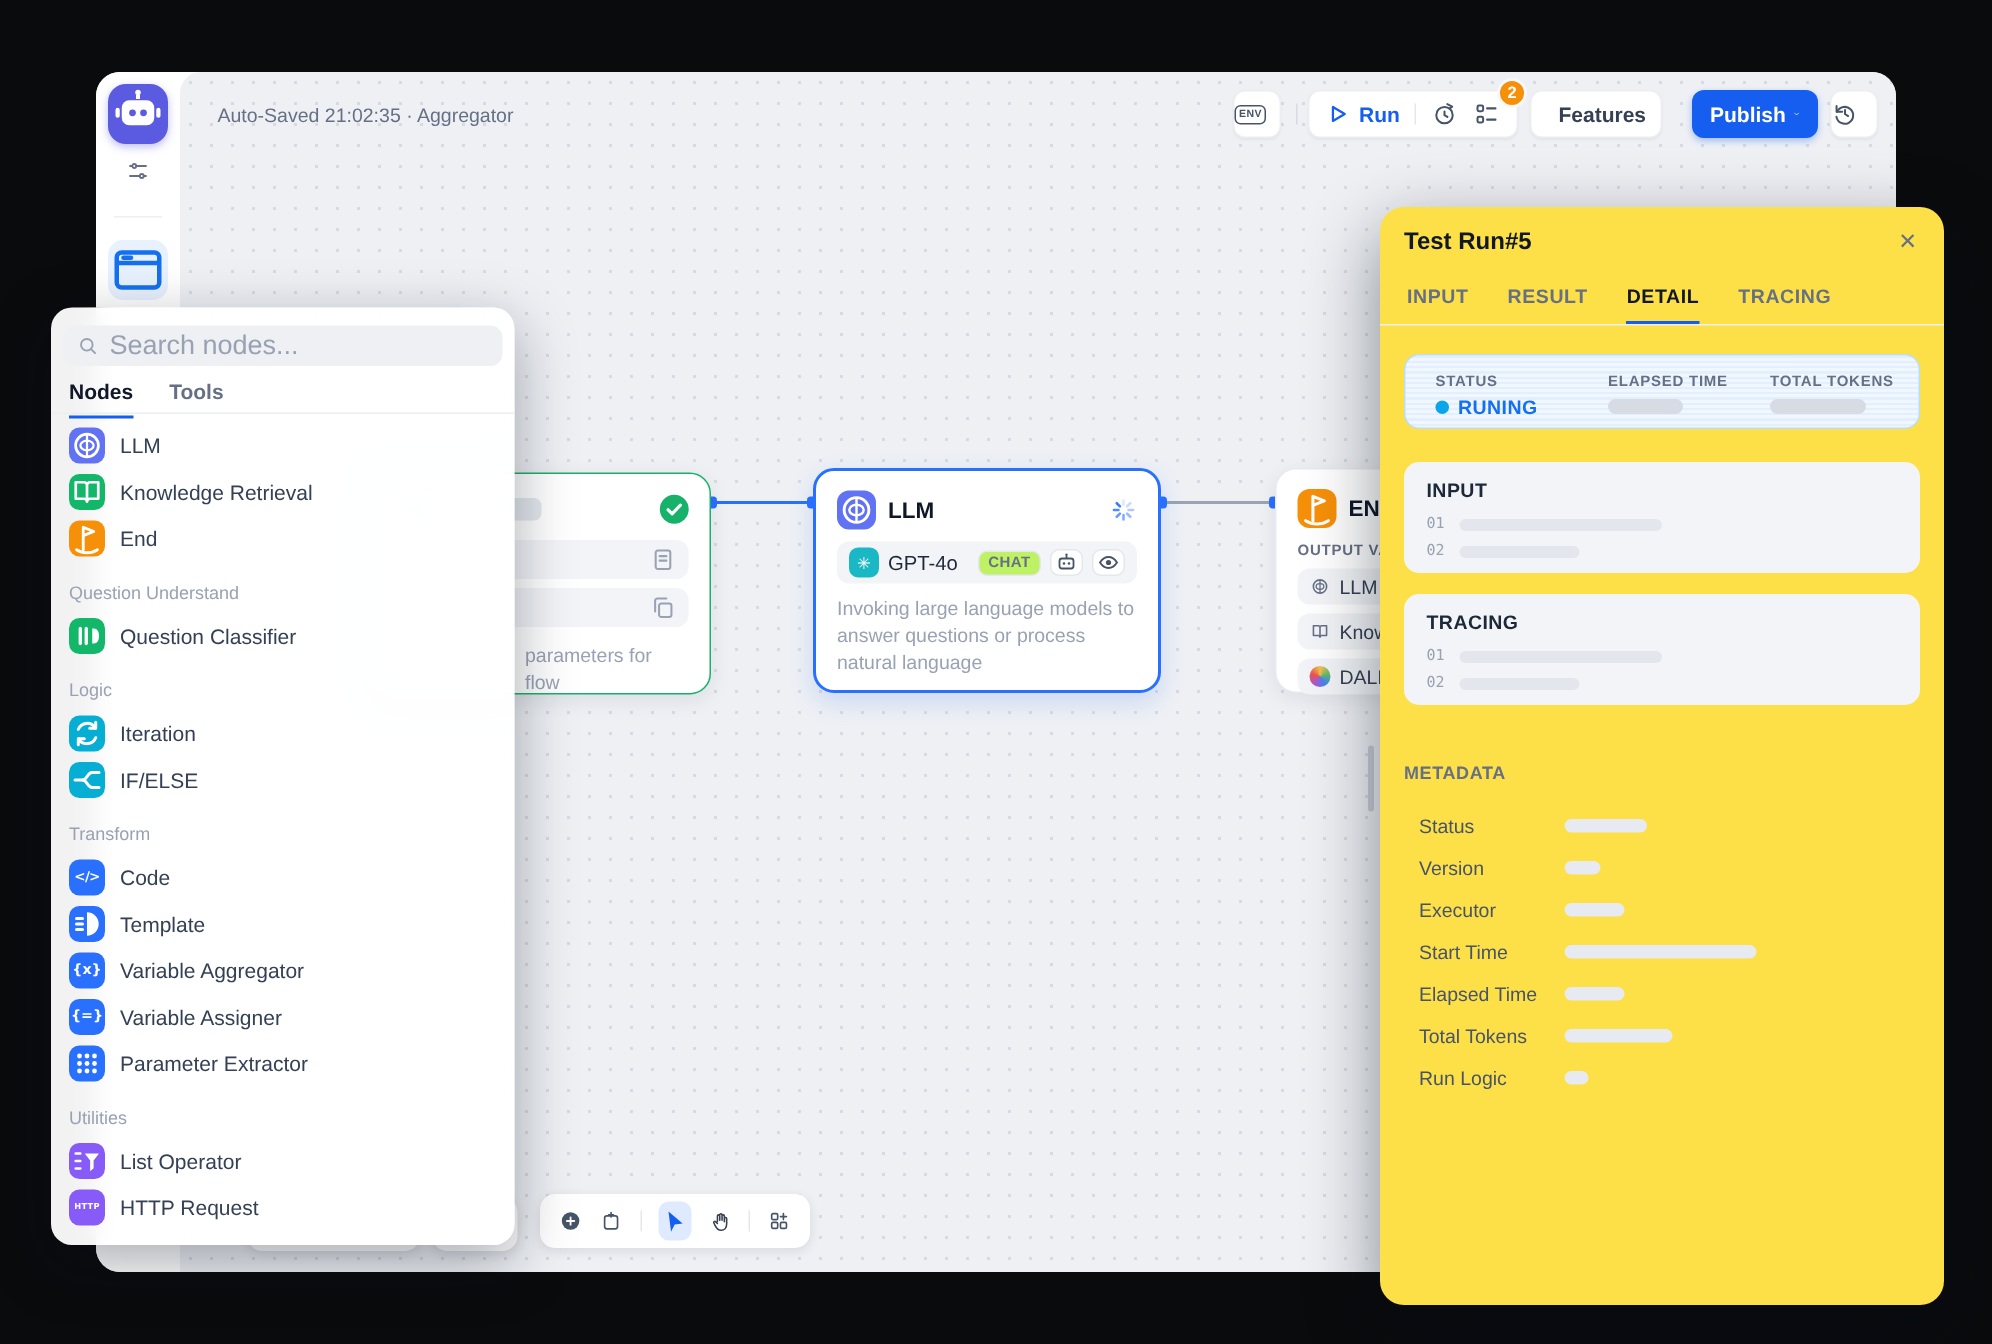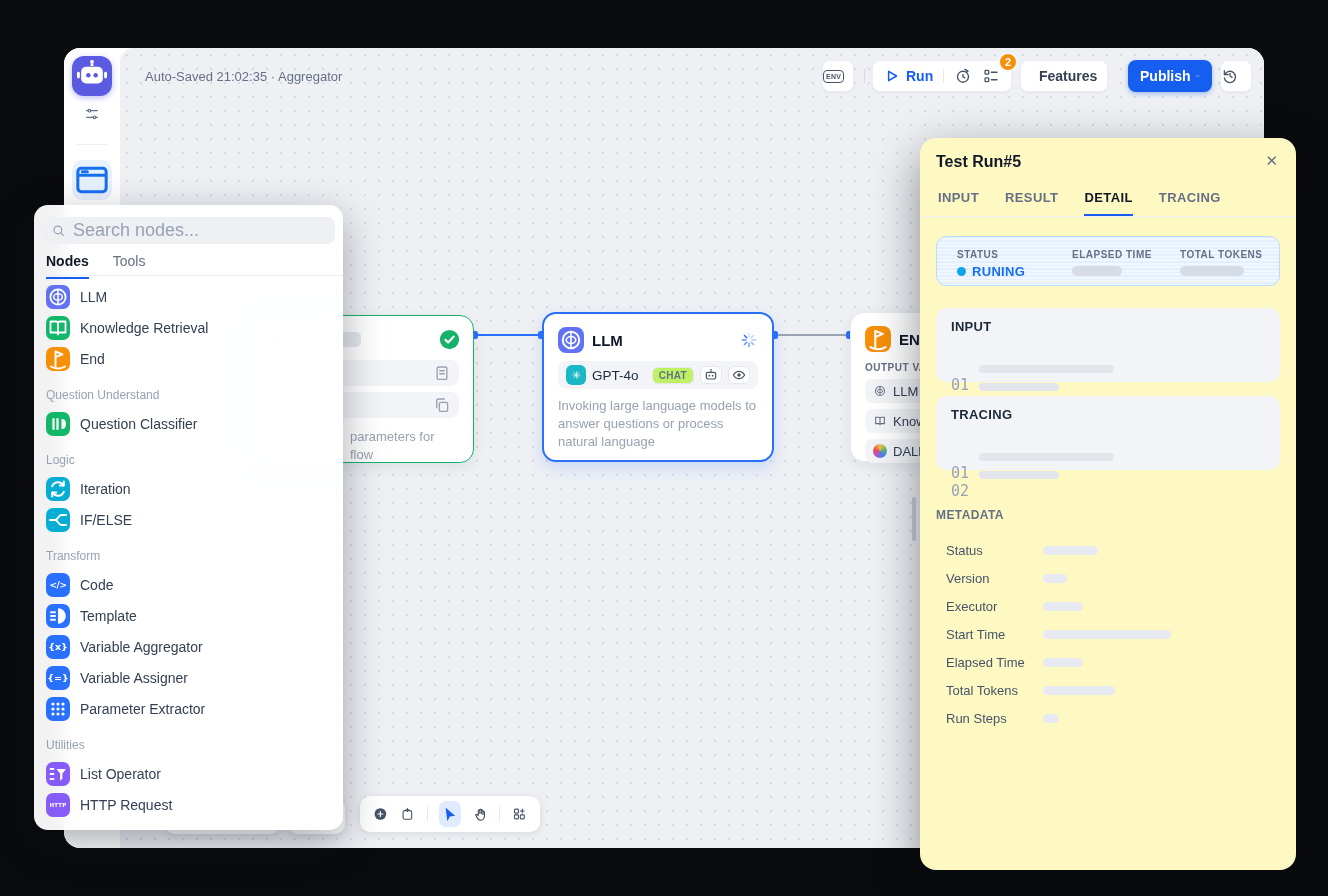--- a/index.html
+++ b/index.html
@@ -90,55 +90,55 @@
   
   .npanel { position:absolute; left:34px; top:205px; width:309px; height:625px;
             background:rgba(255,255,255,.95); backdrop-filter:blur(8px);
             border-radius:14px; box-shadow:0 12px 40px rgba(10,15,30,.35); z-index:40;
             overflow:hidden; }
   .nsearch { position:absolute; left:8px; right:8px; top:12px; height:27px; background:#eef0f3;
              border-radius:8px; display:flex; align-items:center; gap:7px; padding:0 9px; }
   .nsearch svg { width:15px; height:15px; }
   .nsearch .ph { font-size:18px; color:#98a2b3; }
   .ntabs { position:absolute; left:12px; top:48px; display:flex; gap:24px; }
-  .ntab { font-size:14px; padding-bottom:8px; color:#667085; font-weight:400; }
+  .ntab { font-size:14px; padding-bottom:8px; color:#667085; font-weight:700; }
   .ntab.on { color:#101828; font-weight:700; border-bottom:2px solid #155eef; }
   .ntabline { position:absolute; left:0; right:0; top:70px; height:1px; background:#eceef2; }
   .nlist { position:absolute; left:0; right:0; top:76px; bottom:0; padding:0 8px; }
   .nghead { height:34px; display:flex; align-items:flex-end; padding:0 4px 6px 4px;
             font-size:12px; color:#98a2b3; }
   .nitem { height:31px; display:flex; align-items:center; gap:10px; padding:0 4px; border-radius:8px; }
   .nitem .ibox { width:24px; height:24px; border-radius:7px; display:flex; align-items:center;
                  justify-content:center; flex:0 0 auto; }
   .nitem .ibox svg { width:15px; height:15px; display:block; }
   .nitem .ibox .tglyph { color:#fff; font-weight:bold; }
   .nitem .lbl { font-size:14px; color:#344054; }
 
   
-  .rpanel { position:absolute; left:920px; top:138px; width:376px; height:732px; background:#fef9c3;
+  .rpanel { position:absolute; left:920px; top:138px; width:376px; height:732px; background:#fde047;
             border-radius:16px; box-shadow:0 16px 48px rgba(5,10,20,.45); z-index:50;text-decoration:underline; }
   .rtitle { position:absolute; left:16px; top:15px; font-size:16px; font-weight:700; color:#101828; }
   .rclose { position:absolute; right:18px; top:14px; font-size:15px; color:#667085; }
   .rtabs { position:absolute; left:18px; top:52px; display:flex; gap:26px; }
   .rtab { font-size:13px; font-weight:600; letter-spacing:.4px; color:#667085; padding-bottom:9px; }
   .rtab.on { color:#101828; border-bottom:2px solid #155eef; }
   .rtabline { position:absolute; left:0; right:0; top:78px; height:1px; background:#eef0f3; }
   .statcard { position:absolute; left:16px; top:98px; width:344px; height:50px; border-radius:10px;
               border:1px solid #b9ddff;
               background-color:#f0f7ff;
               background-image:repeating-linear-gradient(180deg, rgba(21,94,239,.06) 0 1.5px, rgba(0,0,0,0) 1.5px 3.5px); }
   .stat-lab { position:absolute; top:12px; font-size:10px; font-weight:700; letter-spacing:.5px; color:#667085; }
   .stat-val { position:absolute; top:27px; display:flex; align-items:center; gap:6px; }
   .stat-dot { width:9px; height:9px; border-radius:50%; background:#0ba5ec; }
   .stat-txt { font-size:13px; font-weight:700; color:#1570ef; letter-spacing:.3px; }
   .stat-skel { position:absolute; top:29px; height:10px; border-radius:5px; background:#d7dce4; }
   .iocard { position:absolute; left:16px; width:344px; height:74px; background:#f2f4f7; border-radius:10px; }
   .iocard .t { position:absolute; left:15px; top:11px; font-size:13px; font-weight:700; color:#1d2939; letter-spacing:.3px; }
   .iorow { position:absolute; left:15px; display:flex; align-items:center; gap:10px; }
-  .iorow .n { font-family:"DejaVu Sans Mono",monospace; font-size:15px; color:#98a2b3;margin-top:32px; }
+  .iorow .n { font-family:"DejaVu Sans Mono",monospace; font-size:10px; color:#98a2b3; }
   .iorow .sk { height:8px; border-radius:4px; background:#e3e6ec; }
   .mtitle { position:absolute; left:16px; top:370px; font-size:12px; font-weight:600; letter-spacing:.4px; color:#667085; }
   .mrows { position:absolute; left:16px; right:16px; top:398px; }
   .mrow { height:28px; display:flex; align-items:center; }
   .mrow .l { width:107px; font-size:13px; color:#475467; padding-left:10px; }
   .mrow .sk { height:9px; border-radius:4.5px; background:#e7eaf0; }
 
   .scrollthumb { position:absolute; left:912px; top:497px; width:4px; height:44px;
                  border-radius:2px; background:#c9ced8; z-index:45; }
   .tglyph { font-family:"DejaVu Sans","Liberation Sans",sans-serif; }
@@ -628,17 +628,17 @@
       </div>
       <div class="mrow">
         <div class="l">Elapsed Time</div>
         <div class="sk" style="width: 40px;"></div>
       </div>
       <div class="mrow">
         <div class="l">Total Tokens</div>
         <div class="sk" style="width: 72px;"></div>
       </div>
       <div class="mrow">
-        <div class="l">Run Steps</div>
+        <div class="l">Run Logic</div>
         <div class="sk" style="width: 16px;"></div>
       </div>
     </div>
 </div>
 
 </body></html>

